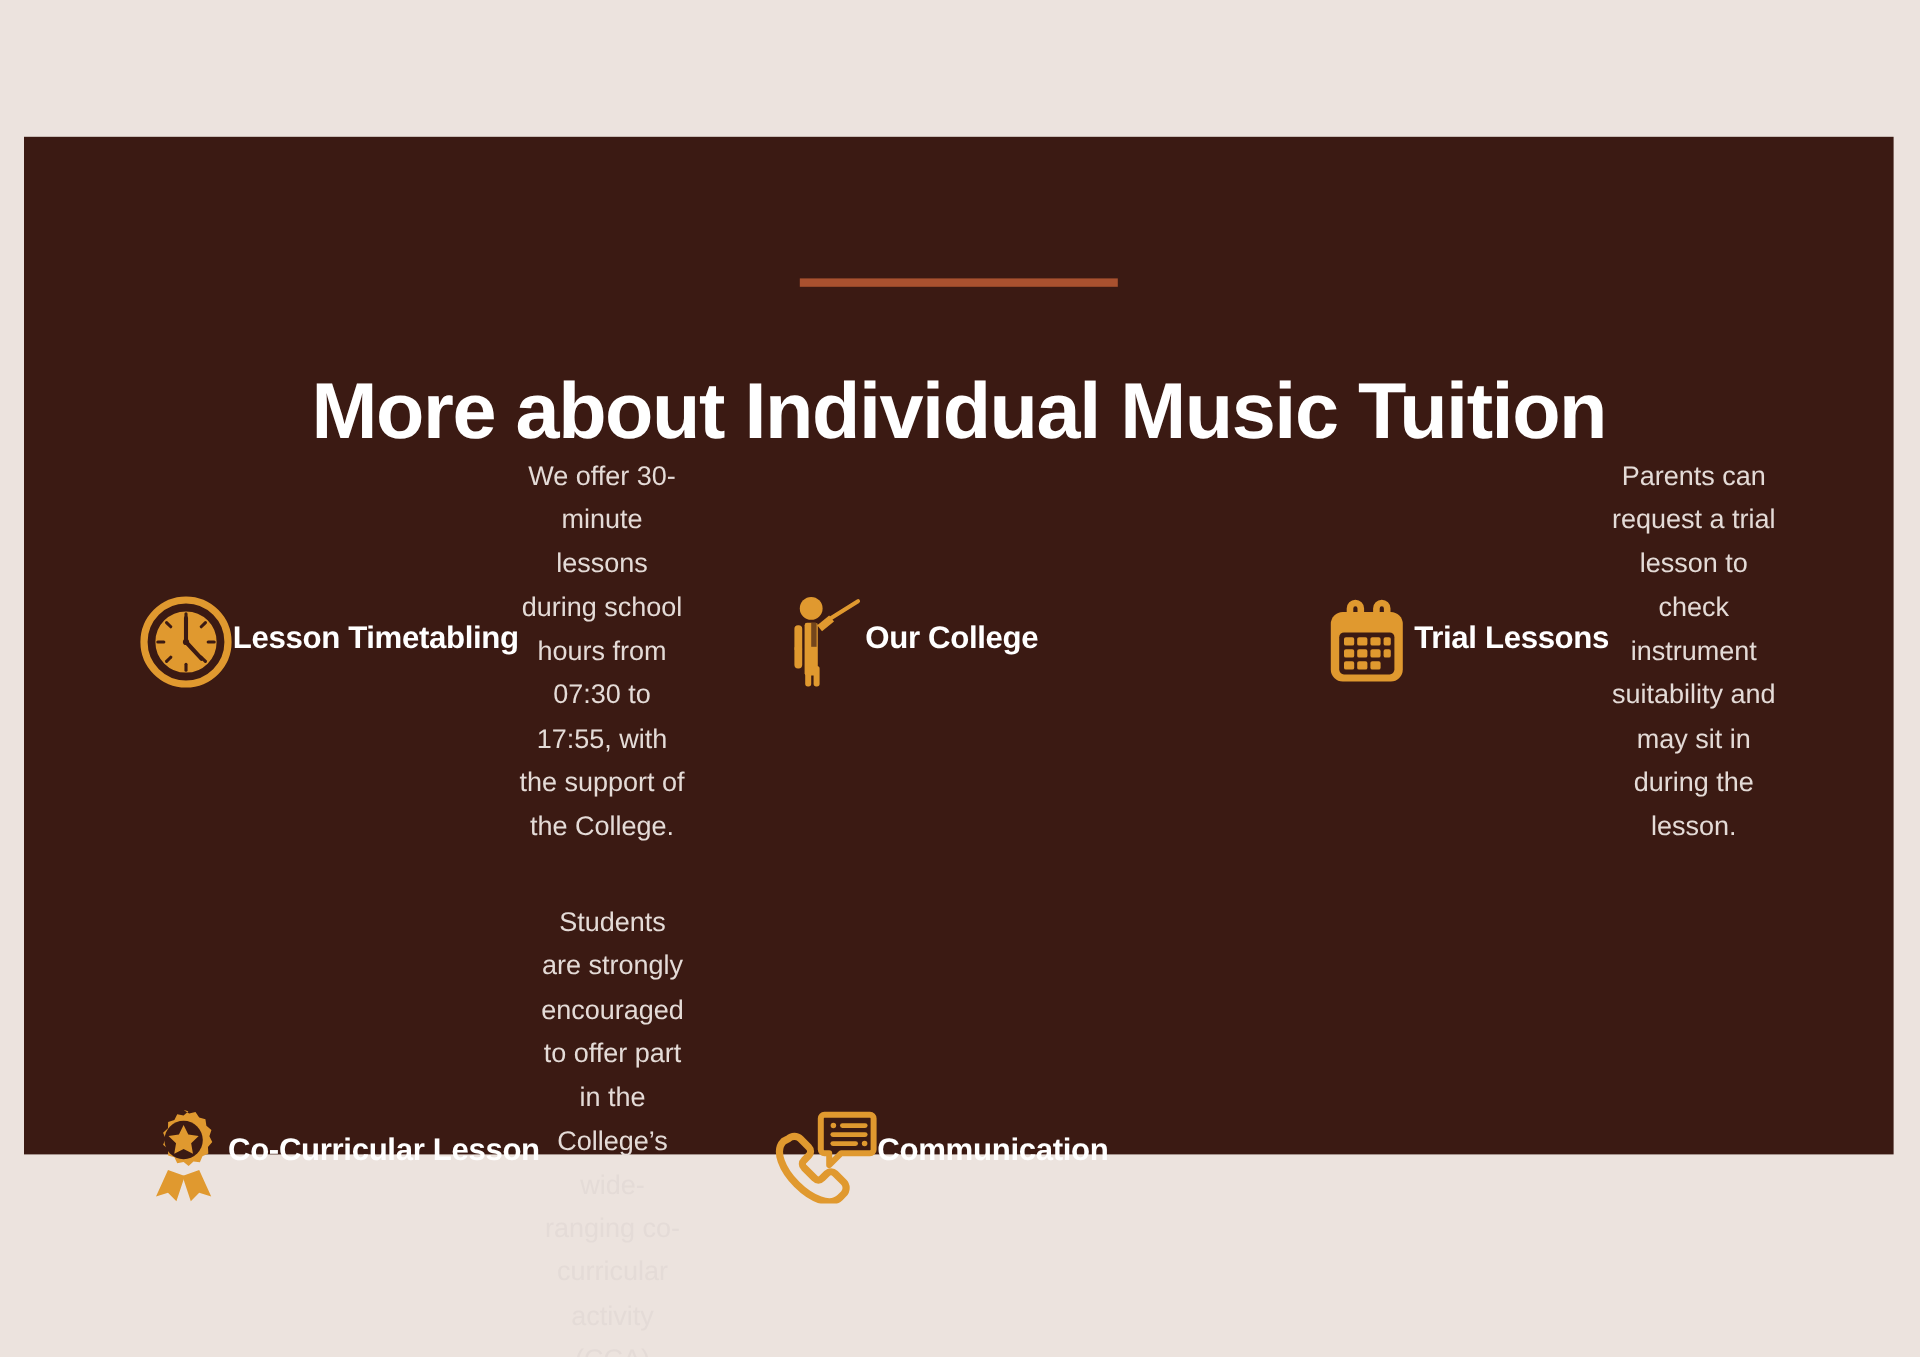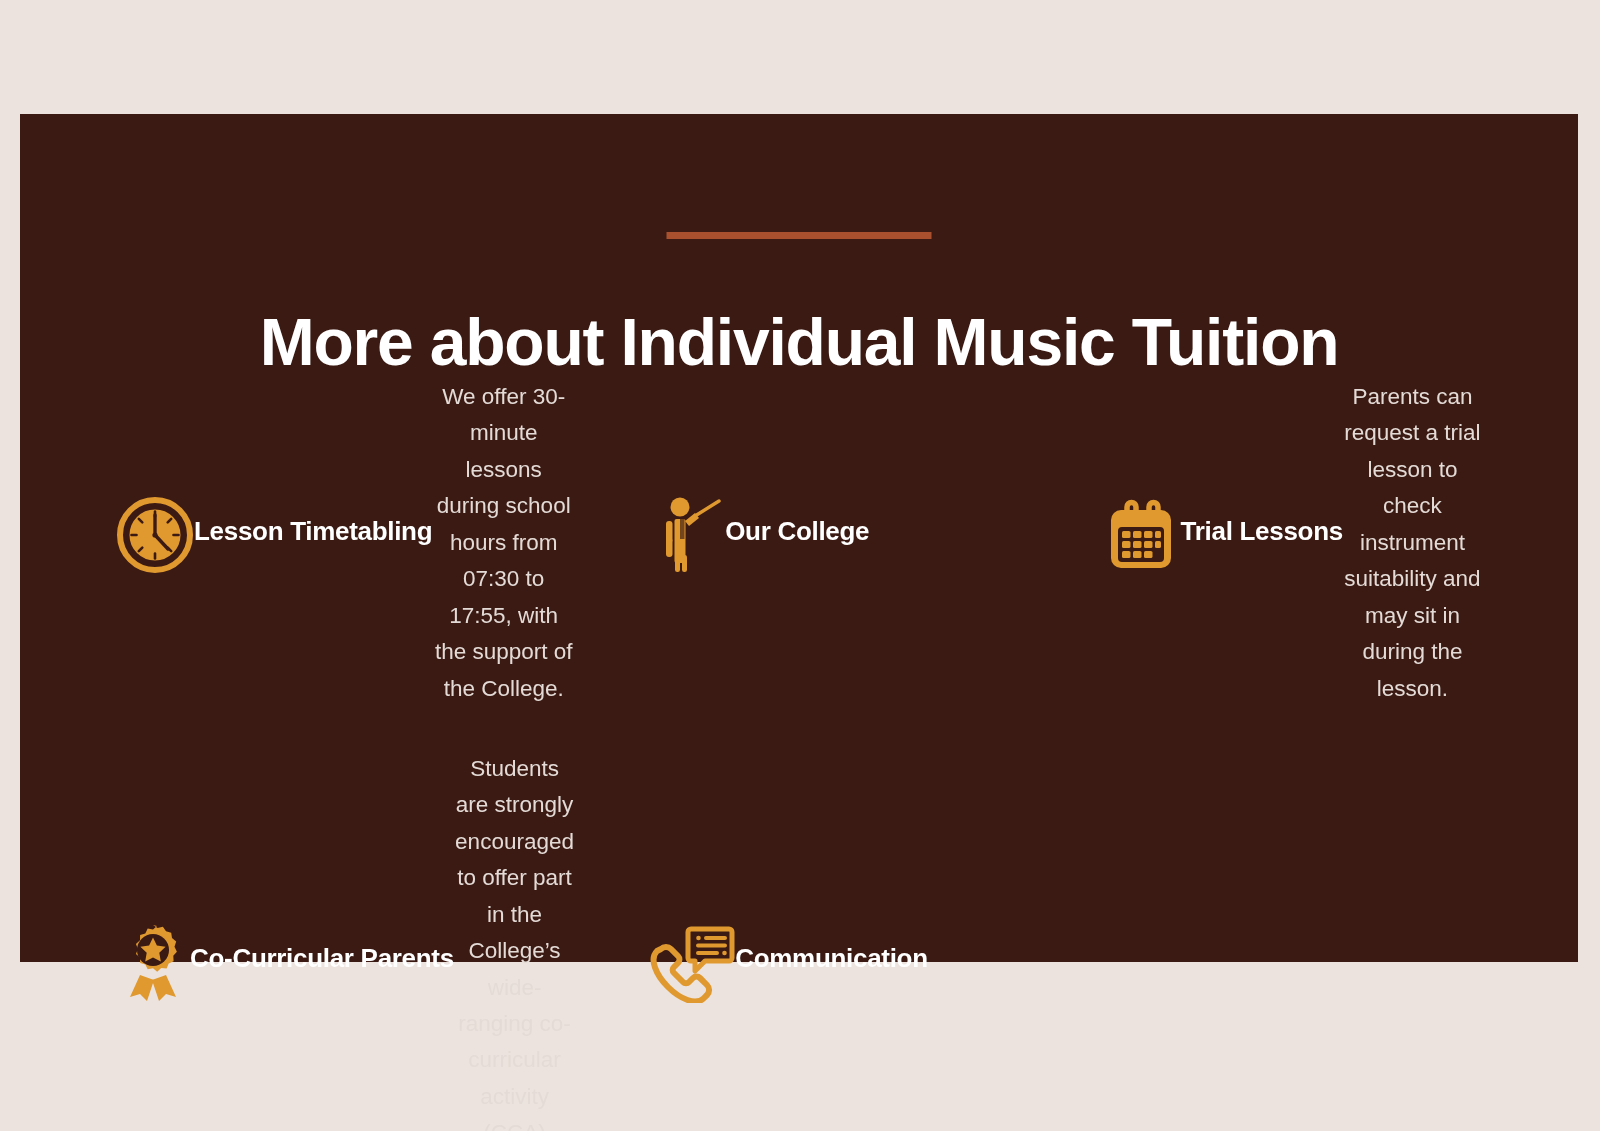--- a/index.html
+++ b/index.html
@@ -203,21 +203,21 @@
               <path d="M24 52 L14 74 L24 71 L31 78 L38 57 Z"></path>
               <path d="M50 52 L60 74 L50 71 L43 78 L36 57 Z"></path>
             </g>
             <path fill="#e0992f" d="
               M37 2
               l4.6 2.9 5.3 -1.2 3.1 4.5 5.2 1.5 0.8 5.4 4.2 3.5 -1.7 5.2 2.4 4.9 -3.6 4.1 0.3 5.4 -4.9 2.3 -2.1 5 -5.4 -0.5 -4 3.7 -4.2 -3.4 -5.3 1 -2.4 -4.9 -5.2 -1.5 -0.1 -5.4 -4.1 -3.6 2.1 -5 -2.1 -5 4.1 -3.6 0.1 -5.4 5.2 -1.5 2.4 -4.9 5.3 1 4 -3.4 Z"></path>
             <circle cx="37" cy="27" r="16" fill="#3b1a13"></circle>
             <path fill="#e0992f" d="M37 14.5 l3.9 7.9 8.7 1.3 -6.3 6.1 1.5 8.7 -7.8 -4.1 -7.8 4.1 1.5 -8.7 -6.3 -6.1 8.7 -1.3 Z"></path>
           </svg>
         </div>
-        <div class="feature-title">Co-Curricular Parents</div>
+        <div class="feature-title">Co-Curricular Lesson</div>
         <div class="feature-body">Students are strongly encouraged to offer part in the College’s wide-ranging co-curricular activity (CCA) programme.</div>
       </div>
 
       <div class="feature row2">
         <div class="feature-icon">
           <svg width="88" height="80" viewBox="0 0 88 80" aria-hidden="true">
             <path fill="none" stroke="#e0992f" stroke-width="6" stroke-linecap="round" stroke-linejoin="round" d="M14 26
                      a7 7 0 0 1 10 0
                      l7 7 a5 5 0 0 1 0 7
                      l-4 4 a4 4 0 0 0 0 6

